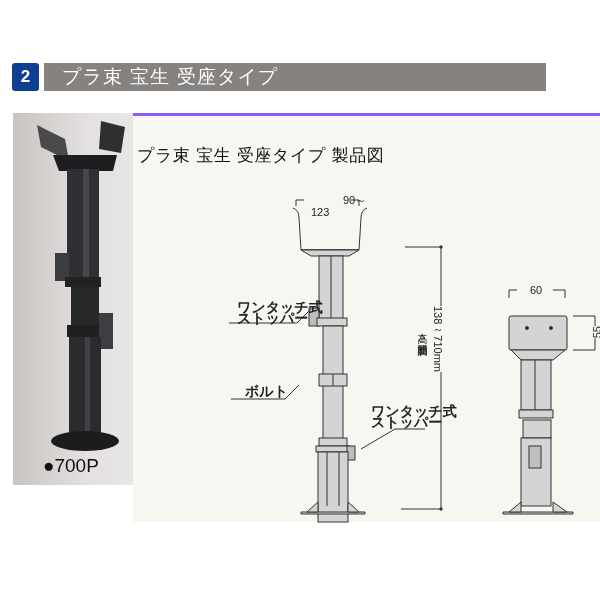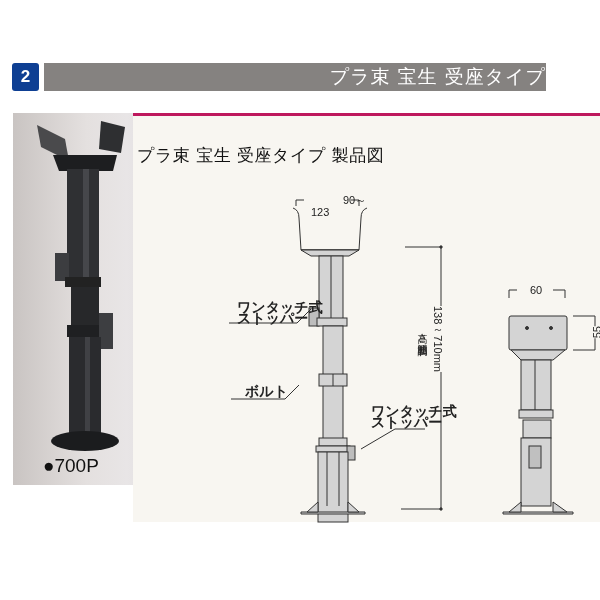--- a/index.html
+++ b/index.html
@@ -1,22 +1,22 @@
 <!DOCTYPE html>
 <html><head>
 <meta charset="utf-8">
 <style>
   html,body{margin:0;padding:0;background:#ffffff;}
   body{width:600px;height:600px;position:relative;overflow:hidden;font-family:"DejaVu Sans",sans-serif;}
   .header{position:absolute;left:12px;top:63px;height:28px;display:flex;align-items:center;}
   .badge{width:27px;height:28px;background:#0e3f93;color:#fff;border-radius:3px;font:bold 17px "Liberation Sans",sans-serif;display:flex;align-items:center;justify-content:center;}
-  .bar{position:absolute;left:44px;top:63px;width:502px;height:28px;background:#858280;color:#fff;font-size:19px;display:flex;align-items:center;padding-left:18px;box-sizing:border-box;letter-spacing:1px;justify-content:flex-end;}
+  .bar{position:absolute;left:44px;top:63px;width:502px;height:28px;background:#858280;color:#fff;font-size:19px;display:flex;align-items:center;padding-left:18px;box-sizing:border-box;letter-spacing:1px;}
   .photo{position:absolute;left:13px;top:113px;width:120px;height:372px;background:linear-gradient(90deg,#c9c4c2 0%,#e4e0df 45%,#e8e5e6 70%,#dcd9dc 100%);overflow:hidden;padding-left:43px;}
   .photo-label{position:absolute;left:30px;bottom:8px;font:19px "Liberation Sans",sans-serif;color:#111;}
-  .diagram{position:absolute;left:133px;top:113px;width:467px;height:409px;background:#f8f6f1;border-top:3px solid #be185d;box-sizing:border-box;}
+  .diagram{position:absolute;left:133px;top:113px;width:467px;height:409px;background:#f8f6f1;border-top:3px solid #8b5cf6;box-sizing:border-box;}
   .d-title{position:absolute;left:4px;top:28px;font-size:17px;color:#111;letter-spacing:0.5px;}
   .lbl{position:absolute;font-size:14px;font-weight:bold;color:#222;line-height:11px;}
   .dim{position:absolute;font:11px "Liberation Sans",sans-serif;color:#222;}
   svg{position:absolute;left:0;top:0;}
 </style>
 </head>
 <body>
 
 <div class="header">
   <div class="badge">2</div>

